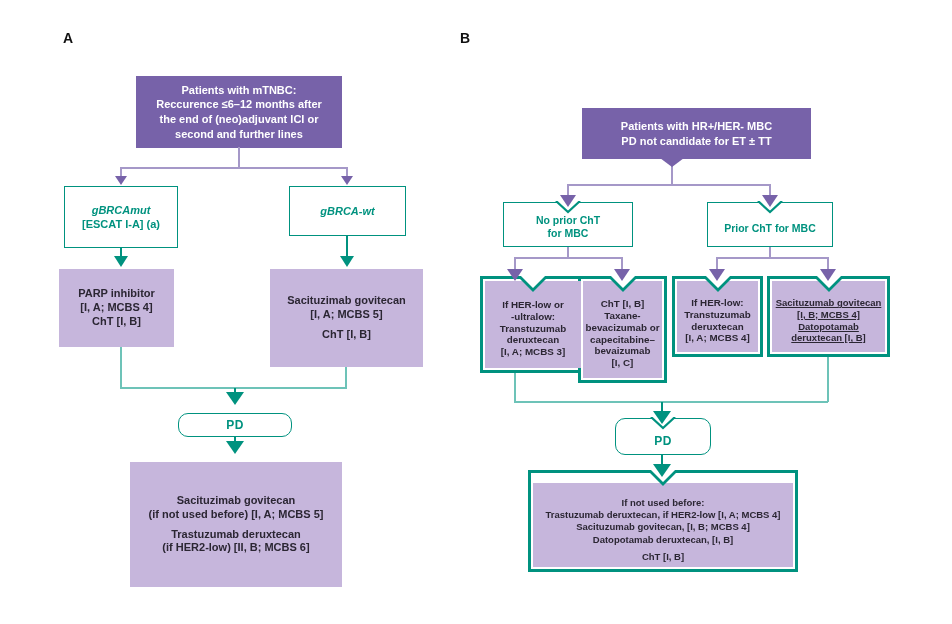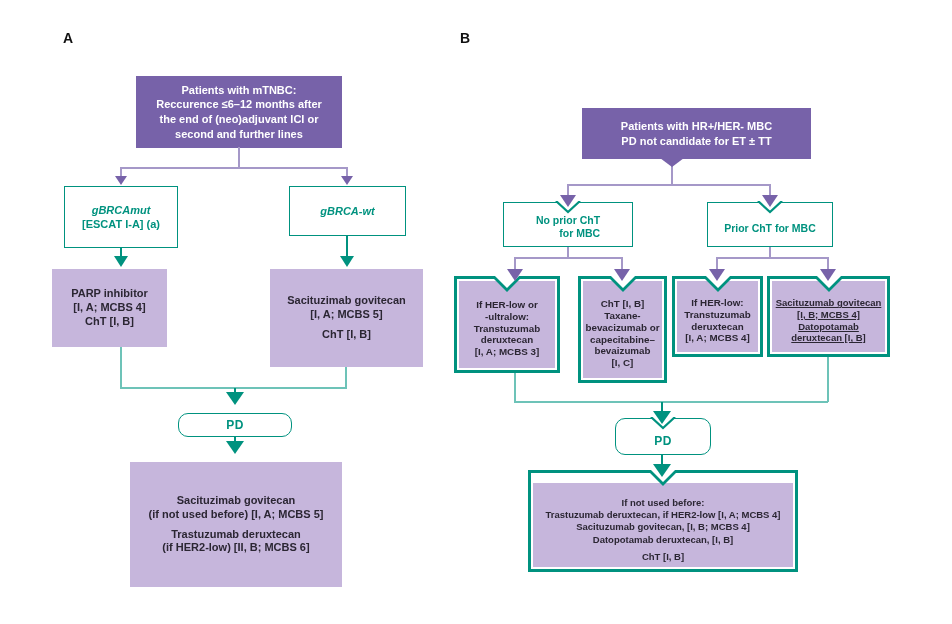--- a/index.html
+++ b/index.html
@@ -7,21 +7,21 @@
     --teal:#00927f; --tealline:#6dc3b8; --tdark:#2b2633;
   }
   html,body{margin:0;padding:0;background:#fff;}
   .canvas{position:relative;width:952px;height:624px;background:#ffffff;
           font-family:"Liberation Sans",sans-serif;overflow:hidden;}
   .plabel{position:absolute;font-size:14px;font-weight:700;color:#111;}
   .box{position:absolute;box-sizing:border-box;display:flex;flex-direction:column;
        align-items:center;justify-content:center;text-align:center;font-weight:700;}
   .dark{background:var(--pdark);color:#fff;}
   .fill{background:var(--pfill);color:var(--tdark);}
-  .outline{background:#fff;border:1.5px solid var(--teal);color:var(--teal);text-align:right;}
+  .outline{background:#fff;border:1.5px solid var(--teal);color:var(--teal);}
   .thick{position:absolute;box-sizing:border-box;background:#fff;border:3px solid var(--teal);}
   .thick-in{position:absolute;inset:2px;background:var(--pfill);color:var(--tdark);
             display:flex;flex-direction:column;align-items:center;justify-content:center;
             text-align:center;font-weight:700;z-index:1;}
   .pre{white-space:pre-line;}
   .vl{position:absolute;width:1.5px;background:var(--pline);}
   .hl{position:absolute;height:1.5px;background:var(--pline);}
   .lt{background:var(--tealline);}
   .ts{background:var(--teal);width:2px;}
   .tri{position:absolute;width:0;height:0;z-index:3;}
@@ -59,21 +59,21 @@
   </div>
   <div class="box outline" style="left:289px;top:186px;width:117px;height:50px;font-size:11px;">
     <span class="it">gBRCA-wt</span>
   </div>
 
   <div class="vl ts" style="left:120px;top:248px;height:9px;"></div>
   <div class="tri t-md" style="left:114px;top:256px;"></div>
   <div class="vl ts" style="left:346px;top:236px;height:21px;"></div>
   <div class="tri t-md" style="left:340px;top:256px;"></div>
 
-  <div class="box fill" style="left:52px;top:269px;width:115px;height:78px;font-size:11px;line-height:1.25;">
+  <div class="box fill" style="left:59px;top:269px;width:115px;height:78px;font-size:11px;line-height:1.25;">
     <span class="pre">PARP inhibitor
 [I, A; MCBS 4]</span>
     <span class="pre">ChT [I, B]</span>
   </div>
   <div class="box fill" style="left:270px;top:269px;width:153px;height:98px;font-size:11px;line-height:1.25;gap:7px;">
     <span class="pre">Sacituzimab govitecan
 [I, A; MCBS 5]</span>
     <span class="pre">ChT [I, B]</span>
   </div>
 
@@ -131,21 +131,21 @@
   <div class="tri p-big" style="left:507px;top:269px;"></div>
   <div class="tri p-big" style="left:614px;top:269px;"></div>
 
   <div class="vl" style="left:769px;top:247px;height:11px;"></div>
   <div class="hl" style="left:716px;top:257px;width:112px;"></div>
   <div class="vl" style="left:716px;top:257px;height:13px;"></div>
   <div class="vl" style="left:827px;top:257px;height:13px;"></div>
   <div class="tri p-big" style="left:709px;top:269px;"></div>
   <div class="tri p-big" style="left:820px;top:269px;"></div>
 
-  <div class="thick" style="left:454px;top:276px;width:106px;height:97px;">
+  <div class="thick" style="left:480px;top:276px;width:106px;height:97px;">
     <svg class="notch" width="34" height="16" viewBox="0 0 34 16" style="top:-3px;">
       <polygon points="3,0 31,0 17,14" fill="#ffffff"></polygon>
       <path d="M3,0 L17,14 L31,0" fill="none" style="stroke:var(--teal)" stroke-width="2.8"></path>
     </svg>
     <div class="thick-in pre" style="font-size:9.8px;line-height:1.22;padding-top:8px;">If HER-low or
 -ultralow:
 Transtuzumab
 deruxtecan
 [I, A; MCBS 3]</div>
   </div>

